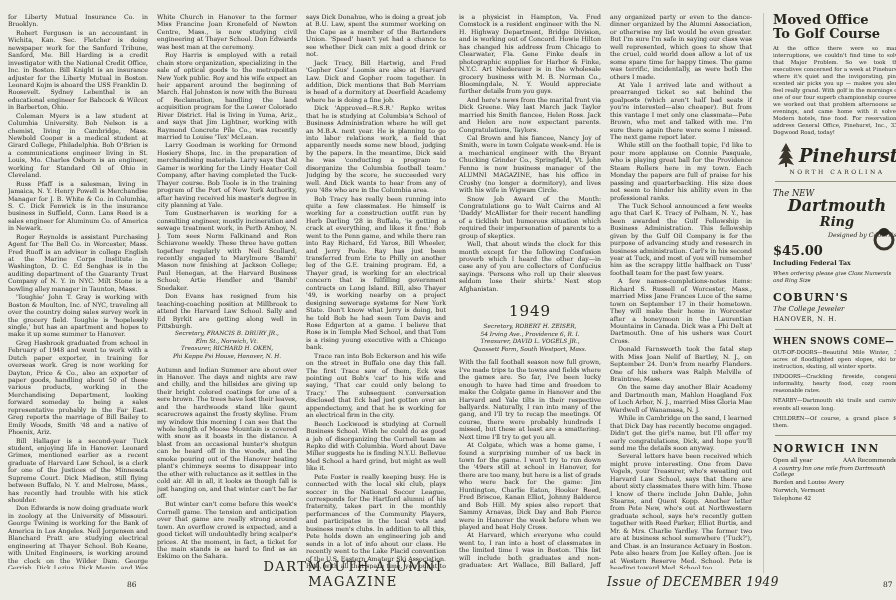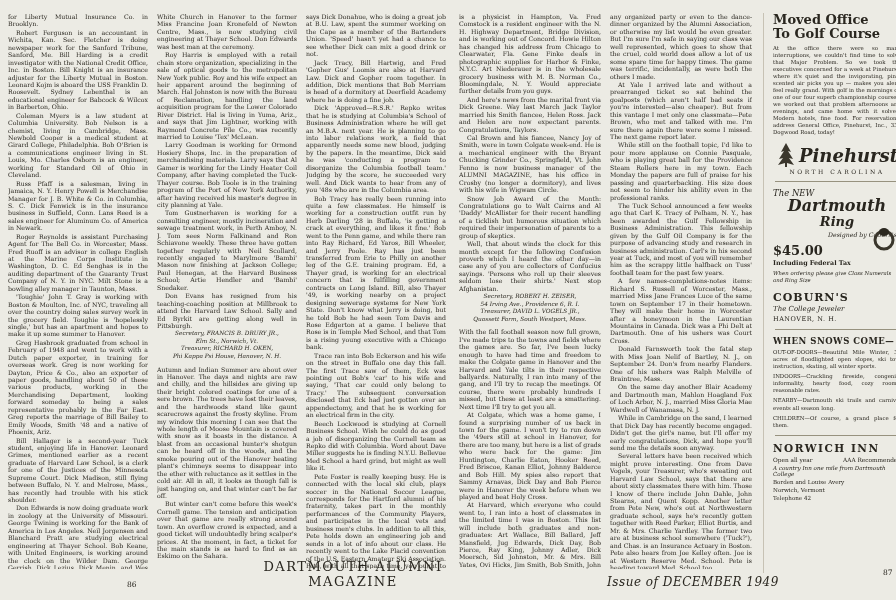--- a/index.html
+++ b/index.html
@@ -64,21 +64,21 @@
   .snows-item { font-size:5.4px; line-height:1.3; text-align:justify; text-indent:0; margin:0 0 3px 0; }
 
   .norwich-name { font-weight:bold; font-size:10.5px; letter-spacing:1.5px; margin-top:2px; }
   .norwich-row { display:flex; justify-content:space-between; font-size:5.8px; margin-top:3px; }
   .norwich-line { font-size:5.6px; margin-top:2px; }
   .norwich-line.it { font-style:italic; }
 
   
   .footer-item { position:absolute; font-size:7.5px;margin-left:43px; }
   .pageno-left  { left:84px;  bottom:11px; }
-  .pageno-right { left:840px; bottom:23px; }
+  .pageno-right { left:840px; bottom:11px; }
   .mag-title { left:205px; bottom:11px; width:210px; text-align:center; font-size:13px; letter-spacing:1.5px; }
   .issue-line { left:545px; bottom:11px; width:210px; text-align:center; font-size:12px; font-style:italic; letter-spacing:0.5px; }
 </style>
 </head>
 <body>
 
 <div class="spread">
 
   <div class="page left">
     <div class="col flow">
@@ -126,20 +126,21 @@
 
   <div class="page right">
     <div class="col">
       <div class="flow">
           <p class="para">is a physicist in Hampton, Va. Fred Comstock is a resident engineer with the N. H. Highway Department, Bridge Division, and is working out of Concord. Howie Hilton has changed his address from Chicago to Clearwater, Fla. Gene Finke deals in photographic supplies for Harbor &amp; Finke, N.Y.C. Art Niederauer is in the wholesale grocery business with M. B. Norman Co., Bloomingdale, N. Y. Would appreciate further details from you guys.</p>
           <p class="para">And here's news from the marital front via Dick Greene. Way last March Jack Taylor married his Smith fiancee, Helen Ross. Jack and Helen are now expectant parents. Congratulations, Taylors.</p>
           <p class="para">Cal Brown and his fiancee, Nancy Joy of Smith, were in town Colgate week-end. He is a mechanical engineer with the Bryant Chucking Grinder Co., Springfield, Vt. John Fenno is now business manager of the ALUMNI MAGAZINE, has his office in Crosby (no longer a dormitory), and lives with his wife in Wigwam Circle.</p>
           <p class="para">Snow Job Award of the Month: Congratulations go to Walt Cairns and Al 'Daddy' McAllister for their recent handling of a ticklish but humorous situation which required their impersonation of parents to a group of skeptics.</p>
           <p class="para">Well, that about winds the clock for this month except for the following Confusion proverb which I heard the other day—in case any of you are collectors of Confucius sayings. 'Persons who roll up their sleeves seldom lose their shirts.' Next stop Afghanistan.</p>
         </div>
+      <h2 class="year-head">1949</h2>
       <div class="officers">
           <p class="officer">Secretary, ROBERT H. ZEISER,</p>
           <p class="officer">54 Irving Ave., Providence 6, R. I.</p>
           <p class="officer">Treasurer, DAVID L. VOGELS JR.,</p>
           <p class="officer">Quassett Farm, South Westport, Mass.</p>
         </div>
       <div class="flow">
           <p class="para">With the fall football season now full grown, I've made trips to the towns and fields where the games are. So far, I've been lucky enough to have had time and freedom to make the Colgate game in Hanover and the Harvard and Yale tilts in their respective ballyards. Naturally, I ran into many of the gang, and I'll try to recap the meetings. Of course, there were probably hundreds I missed, but these at least are a smattering. Next time I'll try to get you all.</p>
           <p class="para">At Colgate, which was a home game, I found a surprising number of us back in town for the game. I won't try to run down the '49ers still at school in Hanover, for there are too many, but here is a list of grads who were back for the game: Jim Huntington, Charlie Eaton, Hooker Reed, Fred Briscoe, Kanan Elliot, Johnny Balderce and Bob Hill. My spies also report that Sammy Arnavas, Dick Day and Bob Pierce were in Hanover the week before when we played and beat Holy Cross.</p>
           <p class="para">At Harvard, which everyone who could went to, I ran into a host of classmates in the limited time I was in Boston. This list will include both graduates and non-graduates: Art Wallace, Bill Ballard, Jeff Mansfield, Jug Edwards, Dick Day, Bob Pierce, Ray King, Johnny Adler, Dick Moersch, Sid Johnston, Mr. &amp; Mrs. Bill Yates, Ovi Hicks, Jim Smith, Bob Smith, John Simpson, Gerry Norris, Herb Gram, Hank Mansfield, Bob Kehoe, Walt Crandall and Norris Hoyt. Of course, it should be understood that I didn't get to</p>

